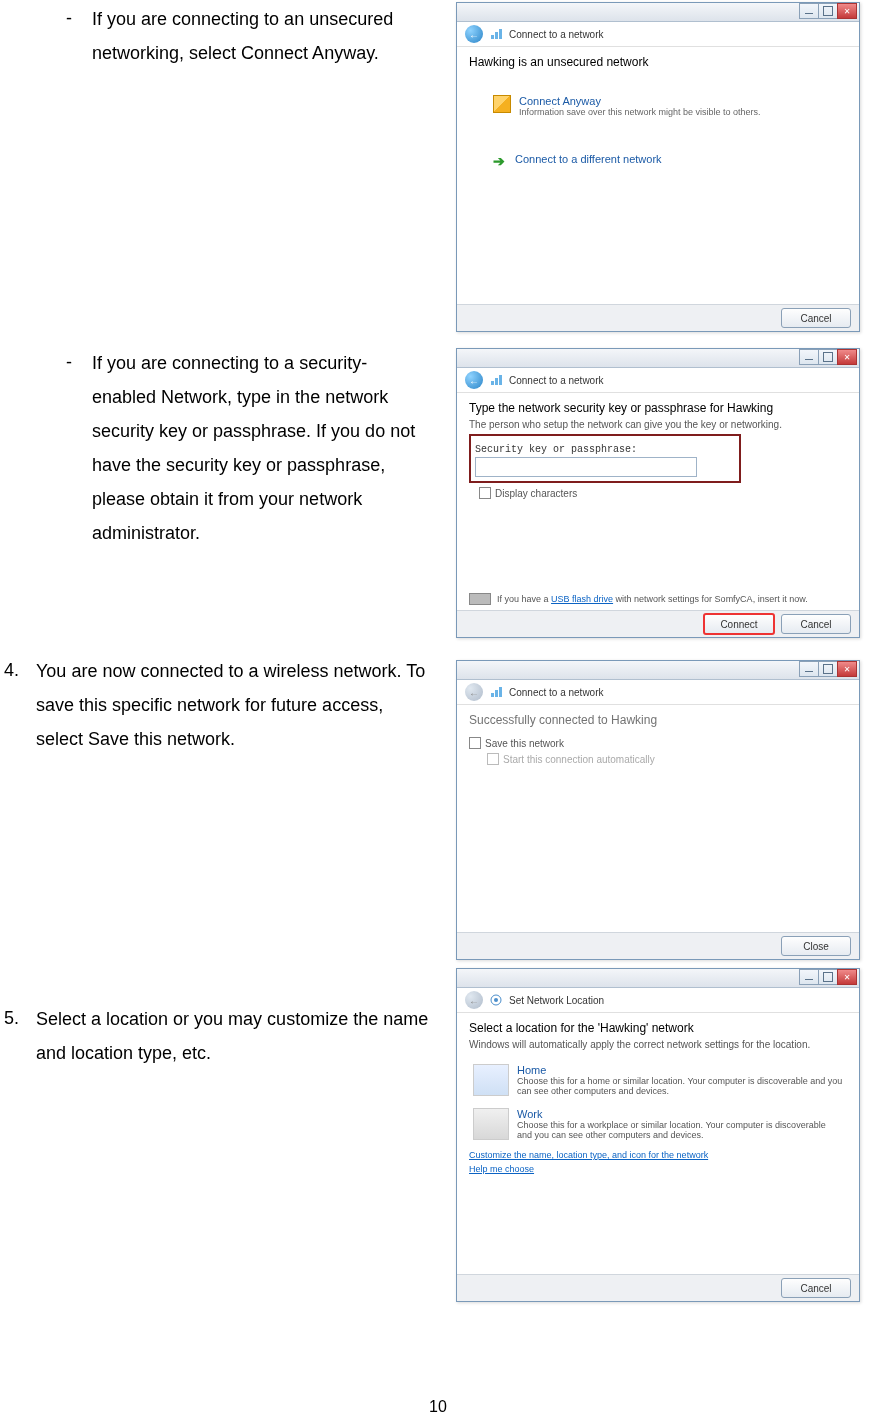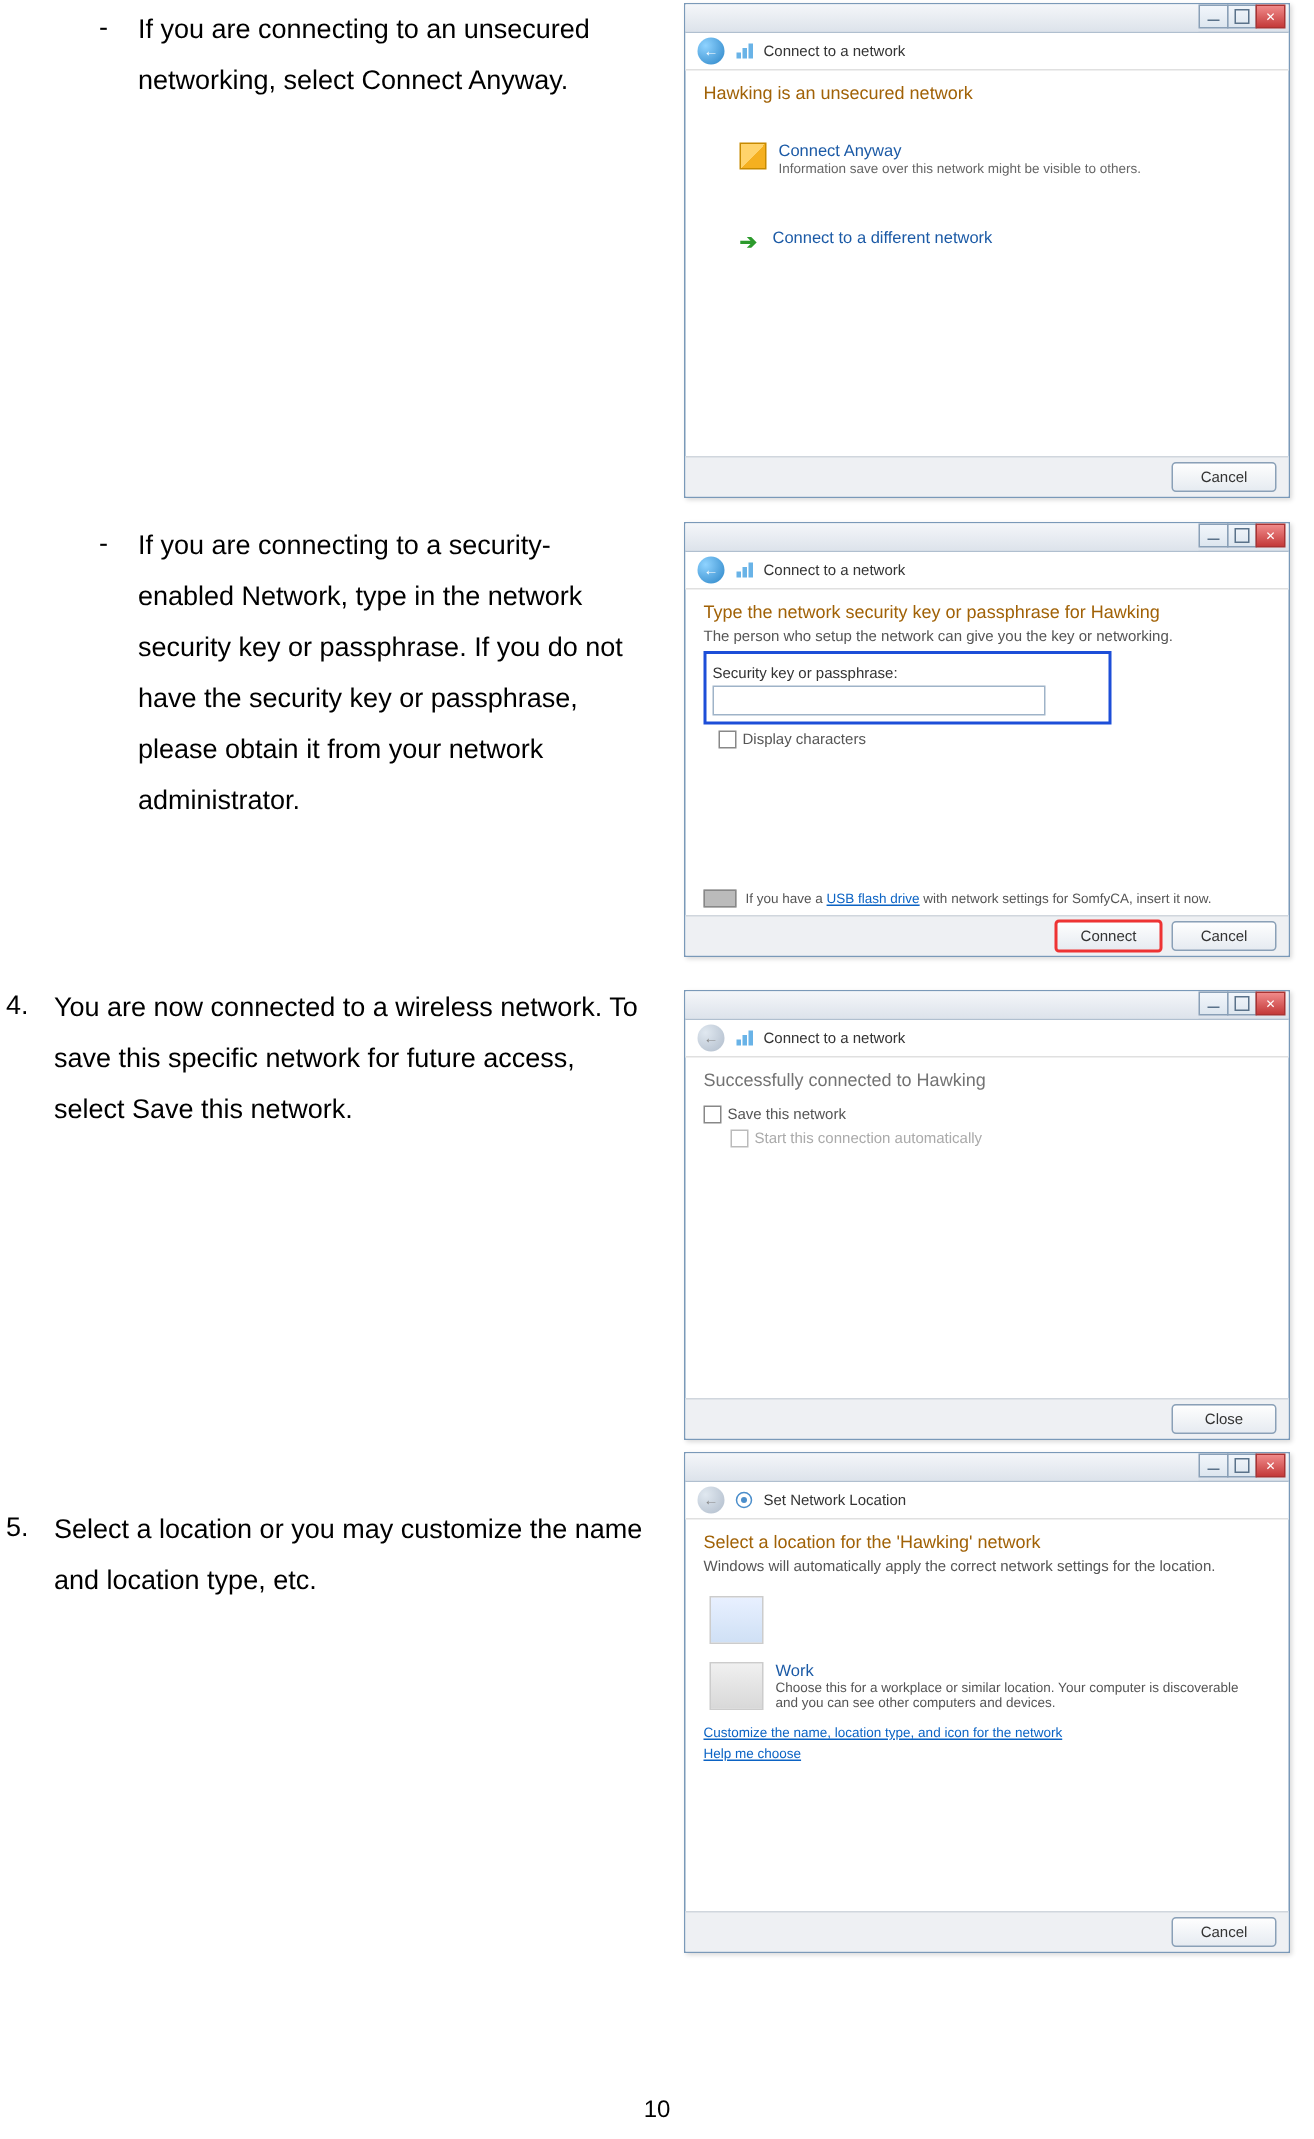--- a/index.html
+++ b/index.html
@@ -96,21 +96,21 @@
     width: 14px; height: 14px; display: inline-flex; align-items: center; justify-content: center;
   }
 
   .body-area {
     padding: 8px 12px 4px 12px;
     position: relative;
     height: calc(100% - 18px - 24px - 26px);
     box-sizing: border-box;
   }
   .heading-blue {
-    color: #a16207;
+    color: #000000;
     font-size: 12px;
     margin-bottom: 4px;
   }
   .heading-teal {
     color: #737373;
     font-size: 12px;
     margin-bottom: 10px;
   }
   .sub-grey {
     color: #555; font-size: 10px;
@@ -157,24 +157,25 @@
   .opt-desc { color: #666; font-size: 9px; }
 
   .field-label { color: #333; font-size: 10px; margin-top: 4px;}
   .input-box {
     width: 220px; height: 18px;
     border: 1px solid #9fb3c8;
     background: #fff;
     margin-top: 2px;
   }
   .red-outline {
-    border: 2px solid #1d4ed8;
+    border: 2px solid #7f1d1d;
     padding: 4px;
     margin-top: 4px;
     width: 260px;
+    font-family: Liberation Mono, monospace;
   }
   .chk-row {
     display: flex; align-items: center; gap: 4px; font-size: 10px; color: #555; margin-top: 4px;
   }
   .chk { width: 10px; height: 10px; border: 1px solid #888; background: #fff;}
   .usb-row {
     display: flex; align-items: center; gap: 6px; position: absolute; left: 12px; right: 12px; bottom: 8px;
     font-size: 9px; color: #555;
   }
   .usb-icon {
@@ -373,20 +374,24 @@
           </svg>
       </span>
       <span class="nav-title">Set Network Location</span>
     </div>
     <div class="body-area">
       <div class="heading-blue">Select a location for the 'Hawking' network</div>
       <div class="sub-grey" style="margin-bottom:8px;">Windows will automatically apply the correct network settings for the location.</div>
 
       <div class="loc-row">
         <div class="loc-icon"></div>
+        <div>
+          <div class="loc-title">Home</div>
+          <div class="loc-desc">Choose this for a home or similar location. Your computer is discoverable and you can see other computers and devices.</div>
+        </div>
       </div>
       <div class="loc-row">
         <div class="loc-icon work"></div>
         <div>
           <div class="loc-title">Work</div>
           <div class="loc-desc">Choose this for a workplace or similar location. Your computer is discoverable and you can see other computers and devices.</div>
         </div>
       </div>
       <div class="linkrow"><span class="link">Customize the name, location type, and icon for the network</span></div>
       <div class="linkrow"><span class="link">Help me choose</span></div>

